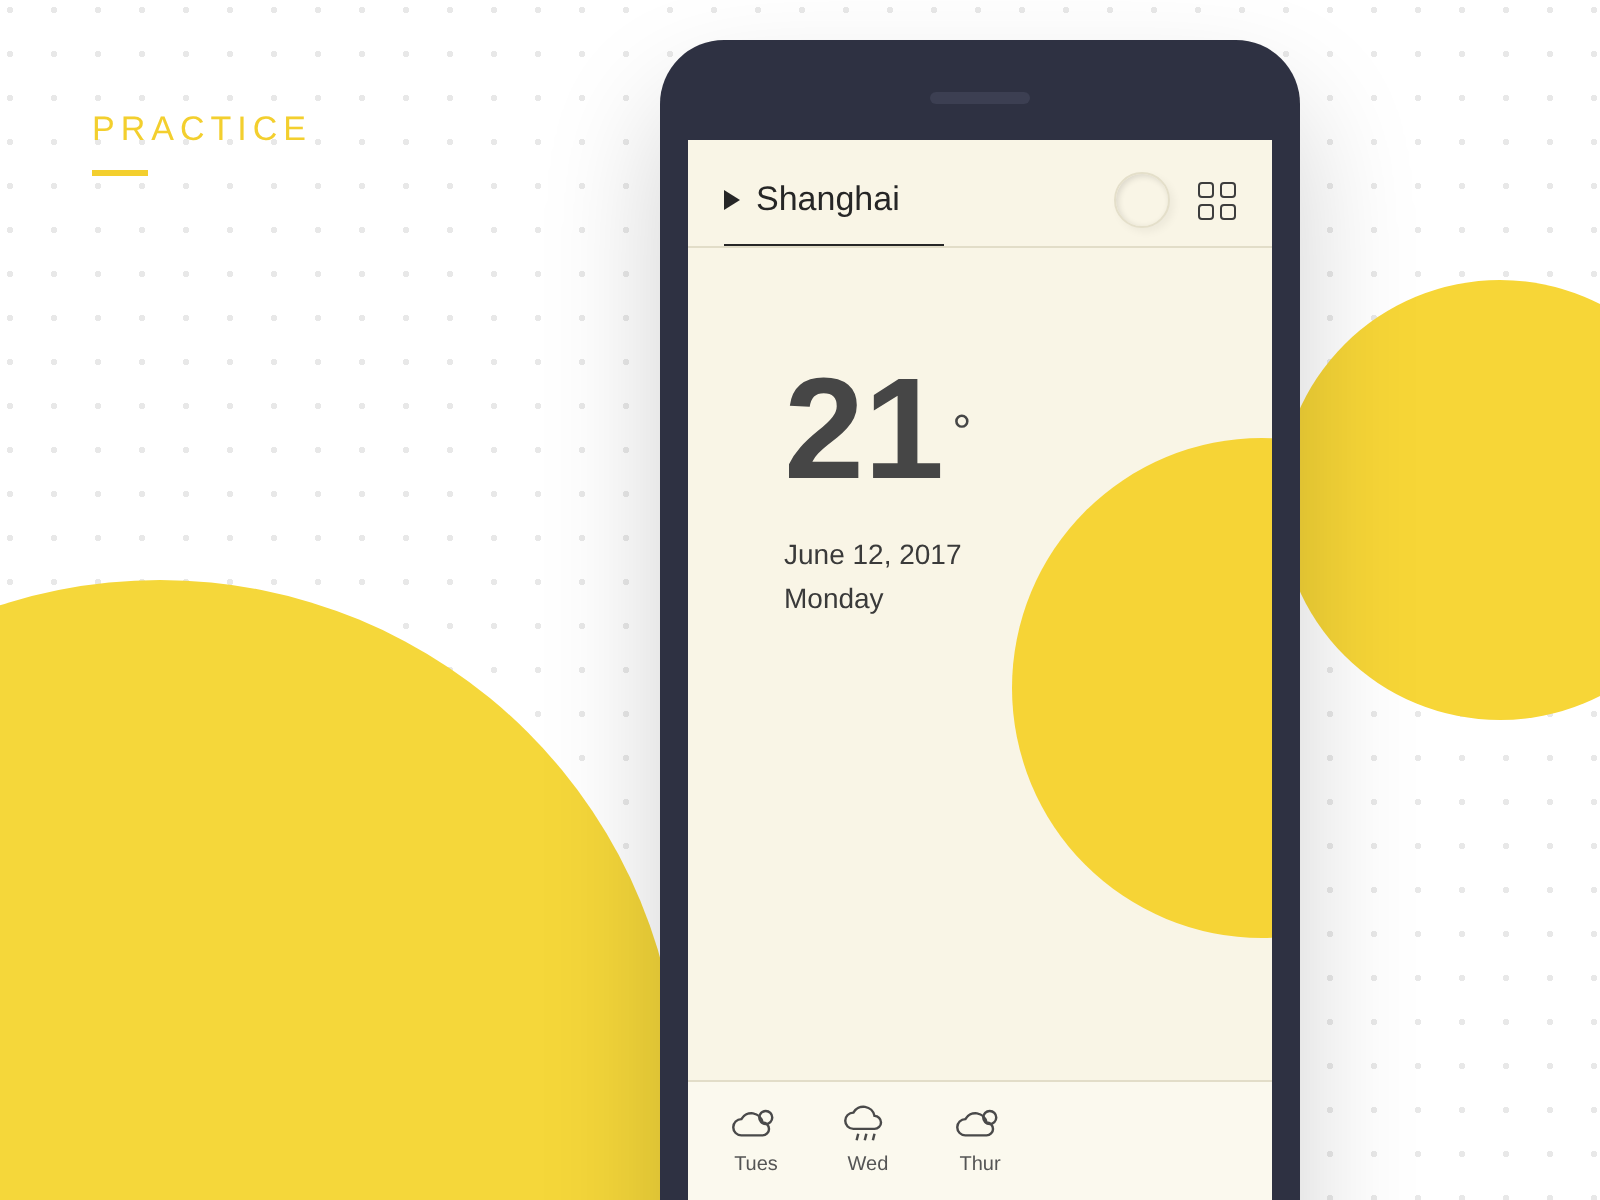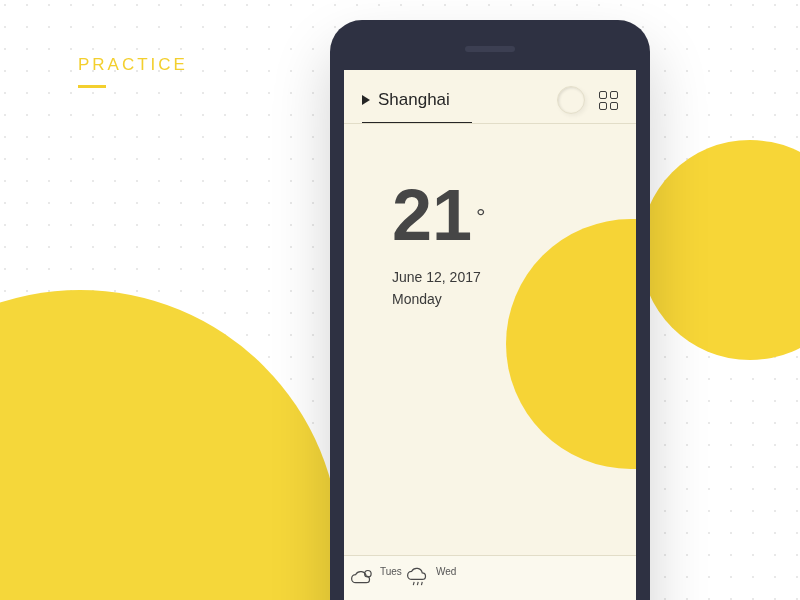--- a/index.html
+++ b/index.html
@@ -28,21 +28,21 @@
   }
   .bg-circle-right {
     position: absolute;
     width: 220px; height: 220px;
     border-radius: 50%;
     background: #f7d637;
     right: -60px; top: 140px;
   }
   
   .practice {
-    position: absolute; left: 78px; top: 55px;
+    position: absolute; left: 46px; top: 55px;
     color: #f3cf2e; font-size: 17px; letter-spacing: 3px; font-weight: 500;
   }
   .practice .rule {
     width: 28px; height: 3px; background: #f3cf2e; margin: 10px 0 8px;
   }
   .subtitle {
     color: #f3cf2e; font-size: 12px; letter-spacing: 2.5px; font-weight: 400;
   }
   
   .phone {
@@ -119,21 +119,21 @@
   
   .forecast {
     position: absolute; left: 0; right: 0; bottom: 0;
     background: #fbf9ee;
     border-top: 1px solid #e2ddc8;
     display: flex; justify-content: flex-start;
     padding: 10px 6px 12px 6px;
     gap: 0;
   }
   .day {
-    width: 56px; display: flex; flex-direction: row; gap: 4px;
+    width: 56px; display: flex; flex-direction: column; align-items: center; gap: 4px;
   }
   .day .label { font-size: 10px; color: #555; }
   .day svg { width: 26px; height: 22px; }
 </style>
 </head>
 <body>
 
 <div class="dotgrid"></div>
 <div class="bg-circle-left"></div>
 <div class="bg-circle-right"></div>
@@ -188,16 +188,23 @@
       </div>
       <div class="day">
         <svg viewBox="0 0 32 24">
             <path d="M7 15a5 5 0 0 1 0-10 7 7 0 0 1 13 2 4 4 0 0 1 0 8z" fill="none" stroke="#4a4a4a" stroke-width="1.5"></path>
             <line x1="10" y1="18" x2="9" y2="22" stroke="#4a4a4a" stroke-width="1.5"></line>
             <line x1="15" y1="18" x2="14" y2="22" stroke="#4a4a4a" stroke-width="1.5"></line>
             <line x1="20" y1="18" x2="19" y2="22" stroke="#4a4a4a" stroke-width="1.5"></line>
           </svg>
         <span class="label">Wed</span>
       </div>
+      <div class="day">
+        <svg viewBox="0 0 32 24">
+            <circle cx="22" cy="8" r="4" fill="none" stroke="#4a4a4a" stroke-width="1.5"></circle>
+            <path d="M7 19a5 5 0 0 1 0-10 7 7 0 0 1 13 2 4 4 0 0 1 0 8z" fill="none" stroke="#4a4a4a" stroke-width="1.5"></path>
+          </svg>
+        <span class="label">Thur</span>
+      </div>
     </div>
 
   </div>
 </div>
 
 </body></html>

